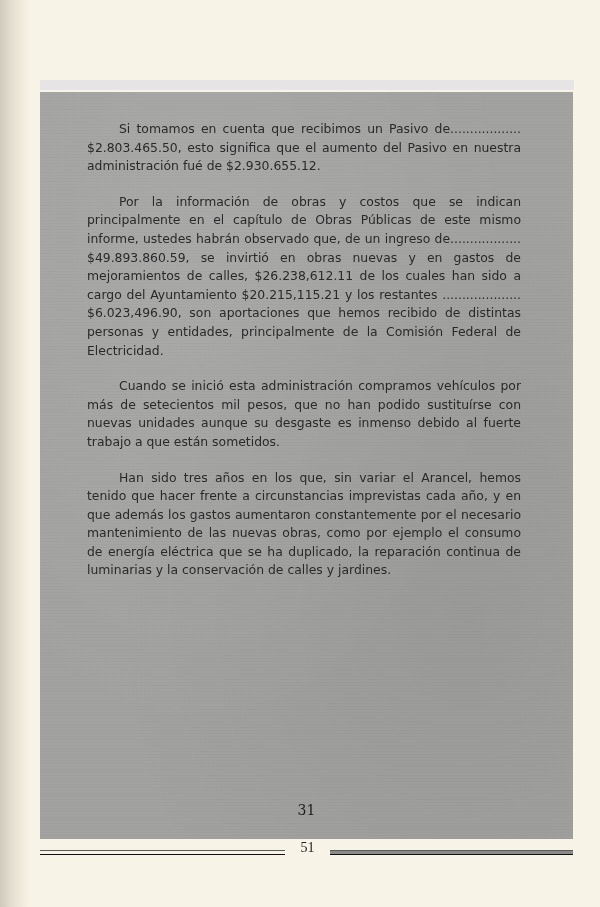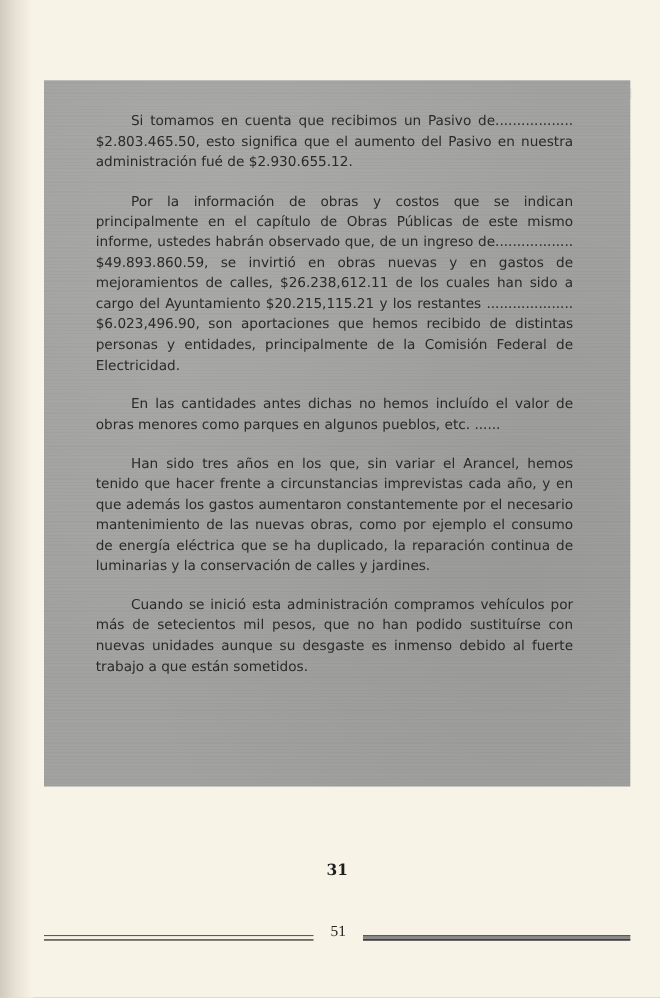--- a/index.html
+++ b/index.html
@@ -11,39 +11,39 @@
   }
   .spine {
     position: absolute; left: 0; top: 0; width: 30px; height: 907px;
     background: linear-gradient(90deg, #cfcabd 0%, #e8e3d4 50%, #f7f3e6 100%);
   }
   .panel-shadow {
     position: absolute; left: 40px; top: 80px; width: 534px; height: 10px;
     background: #e6e4e4;
   }
   .panel {
-    position: absolute; left: 40px; top: 73px; width: 533px; height: 642px;
+    position: absolute; left: 40px; top: 92px; width: 533px; height: 747px;
     background: #a2a2a0;
     background-image:
       radial-gradient(ellipse at 30% 20%, rgba(255,255,255,0.08), transparent 60%),
       radial-gradient(ellipse at 80% 70%, rgba(0,0,0,0.05), transparent 60%),
       repeating-linear-gradient(0deg, rgba(0,0,0,0.025) 0 1px, transparent 1px 3px);
   }
   .text {
     position: absolute; left: 47px; top: 28px; width: 434px;
     color: #2a2a2a;
     font-size: 12.4px;
     line-height: 18.6px;
     text-align: justify;
   }
   .para { margin: 0 0 17px 0; text-indent: 32px; }
   .inner-page {
     position: absolute; left: 0; width: 533px; top: 710px;
     text-align: center; font-family: "DejaVu Serif", serif;
-    font-weight: bold; font-size: 14px; color: #1e1e1e;
+    font-weight: normal; font-size: 14px; color: #1e1e1e;
   }
   .footer {
     position: absolute; left: 40px; top: 840px; width: 533px; height: 24px;
   }
   .rule {
     position: absolute; top: 10px; height: 3px;
     border-top: 1px solid #5a5a5a; border-bottom: 1px solid #111;
   }
   .rule.left { left: 0; width: 245px; }
   .rule.right { left: 290px; width: 243px; background: #8a8a8a; }
@@ -56,23 +56,22 @@
 </head>
 <body>
 
 <div class="spine"></div>
 <div class="panel-shadow"></div>
 
 <div class="panel">
   <div class="text">
     <p class="para">Si tomamos en cuenta que recibimos un Pasivo de.................. $2.803.465.50, esto significa que el aumento del Pasivo en nuestra administración fué de $2.930.655.12.</p>
     <p class="para">Por la información de obras y costos que se indican principalmente en el capítulo de Obras Públicas de este mismo informe, ustedes habrán observado que, de un ingreso de.................. $49.893.860.59, se invirtió en obras nuevas y en gastos de mejoramientos de calles, $26.238,612.11 de los cuales han sido a cargo del Ayuntamiento $20.215,115.21 y los restantes .................... $6.023,496.90, son aportaciones que hemos recibido de distintas personas y entidades, principalmente de la Comisión Federal de Electricidad.</p>
-    <p class="para">En las cantidades antes dichas no hemos incluído el valor de obras menores como parques en algunos pueblos, etc. ......</p>
+    <p class="para">Cuando se inició esta administración compramos vehículos por más de setecientos mil pesos, que no han podido sustituírse con nuevas unidades aunque su desgaste es inmenso debido al fuerte trabajo a que están sometidos.</p>
     <p class="para">Han sido tres años en los que, sin variar el Arancel, hemos tenido que hacer frente a circunstancias imprevistas cada año, y en que además los gastos aumentaron constantemente por el necesario mantenimiento de las nuevas obras, como por ejemplo el consumo de energía eléctrica que se ha duplicado, la reparación continua de luminarias y la conservación de calles y jardines.</p>
-    <p class="para">Cuando se inició esta administración compramos vehículos por más de setecientos mil pesos, que no han podido sustituírse con nuevas unidades aunque su desgaste es inmenso debido al fuerte trabajo a que están sometidos.</p>
   </div>
   <div class="inner-page">31</div>
 </div>
 
 <div class="footer">
   <div class="rule left"></div>
   <div class="footer-num">51</div>
   <div class="rule right"></div>
 </div>
 

